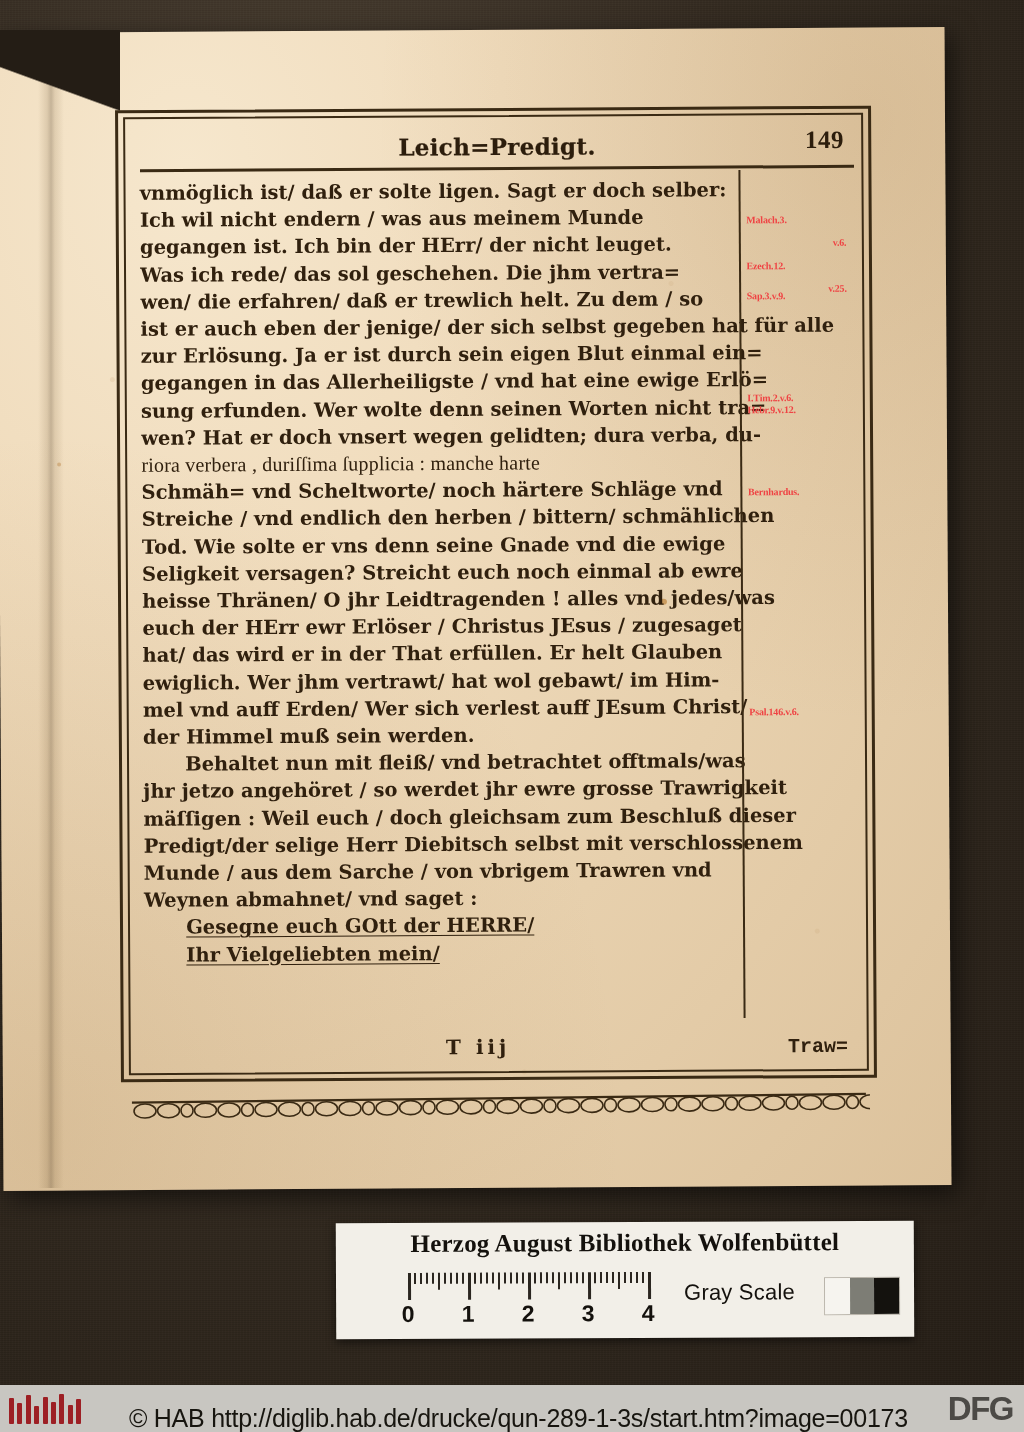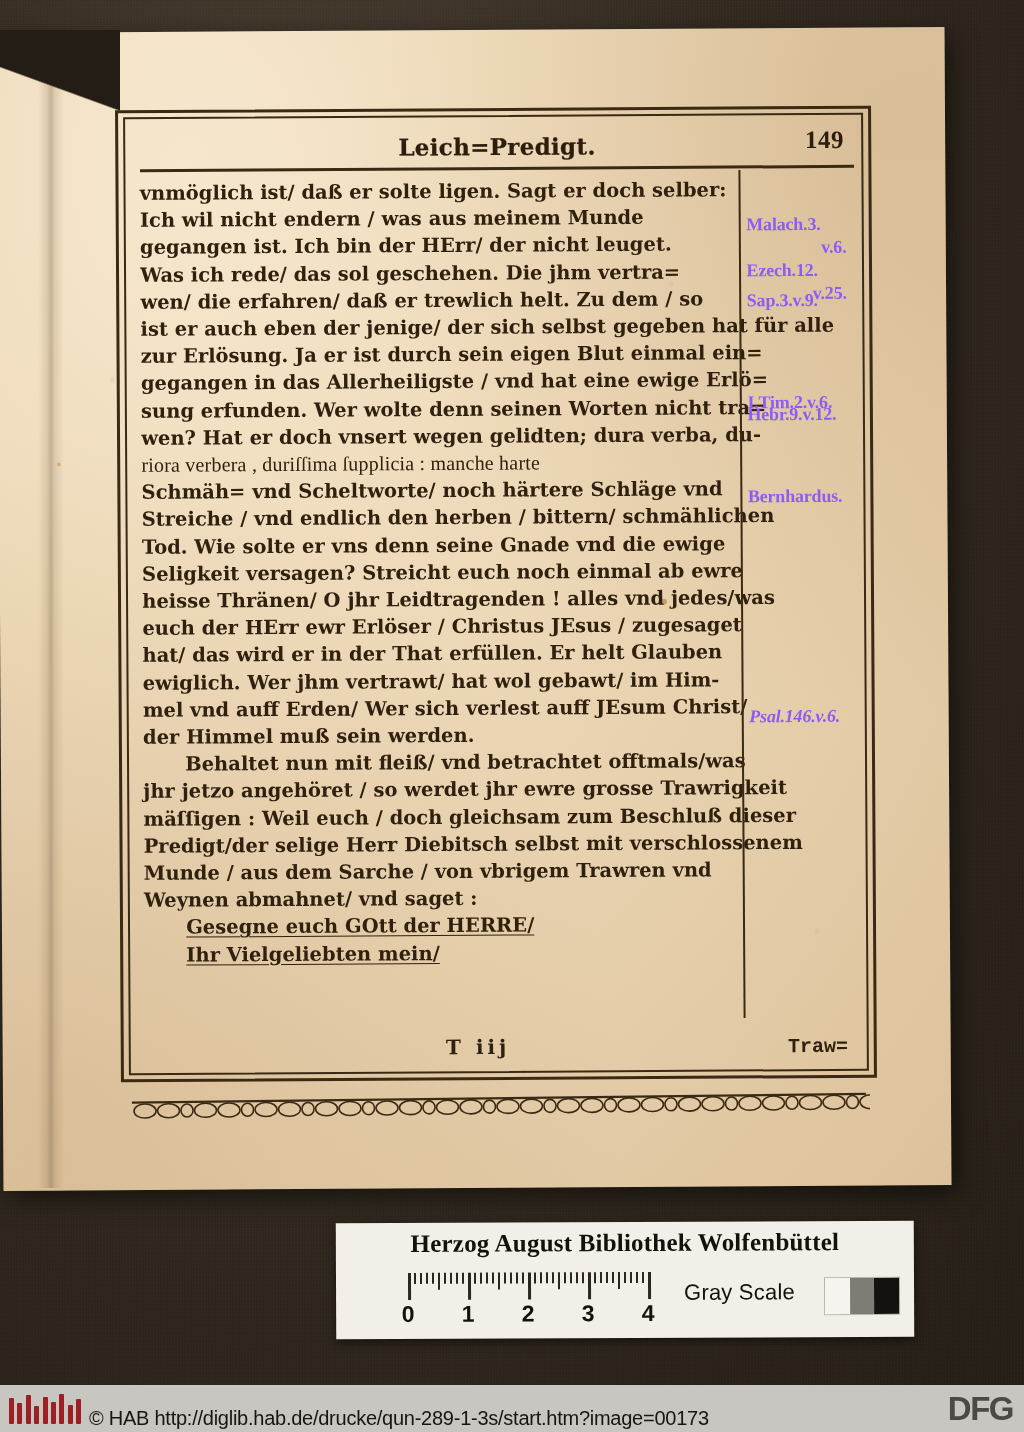--- a/index.html
+++ b/index.html
@@ -197,22 +197,22 @@
     position: absolute;
     left: 746px;
     top: 178px;
     width: 108px;
     transform: rotate(-0.35deg);
   }
   .marg {
     position: absolute;
     font-family: "Liberation Serif", serif;
     font-weight: 700;
-    font-size: 18px;
-    color: #8b5cf6;
+    font-size: 10px;
+    color: #ef4444;
     white-space: nowrap;
     letter-spacing: -0.2px;
   }
   .marg.ctr { text-align: right; width: 100px; }
 
   
   #sig-row {
     position: absolute;
     left: 136px;
     top: 1035px;
@@ -337,22 +337,23 @@
     justify-content: space-between;
   }
   #hab-logo i {
     display: block;
     width: 5px;
     background: #9d1f24;
     border-radius: 1px;
   }
   #footer-url {
     flex: 1 1 auto;
+    text-align: center;
     font-family: "Liberation Sans", sans-serif;
-    font-size: 20px;
+    font-size: 25px;
     color: #17150f;
     letter-spacing: -0.25px;
     white-space: nowrap;
     margin-top: 20px;
   }
   #dfg-logo {
     margin-right: 11px;
     font-family: "Liberation Sans", sans-serif;
     font-weight: 700;
     font-size: 33px;
@@ -417,21 +418,21 @@
 <div id="marg-rule"></div>
 <div id="marginalia">
     <div class="marg" style="top: 36px;">Malach.3.</div>
     <div class="marg ctr" style="top: 59px;">v.6.</div>
     <div class="marg" style="top: 82px;">Ezech.12.</div>
     <div class="marg ctr" style="top: 105px;">v.25.</div>
     <div class="marg" style="top: 112px;">Sap.3.v.9.</div>
     <div class="marg" style="top: 214px;">I.Tim.2.v.6.</div>
     <div class="marg" style="top: 226px;">Hebr.9.v.12.</div>
     <div class="marg" style="top: 308px;">Bernhardus.</div>
-    <div class="marg" style="top: 528px; font-style: italic;">Psal.146.v.6.</div>
+    <div class="marg" style="top: 528px;">Psal.146.v.6.</div>
   </div>
 
 <div id="sig-row">
   <span id="signature">T iij</span>
   <span id="catchword">Traw=</span>
 </div>
 
 <div id="ornament">
   <svg width="742" height="26" viewBox="0 0 742 26">
     <g id="orn-g" fill="none" stroke="#3a2a14" stroke-width="1.6">

